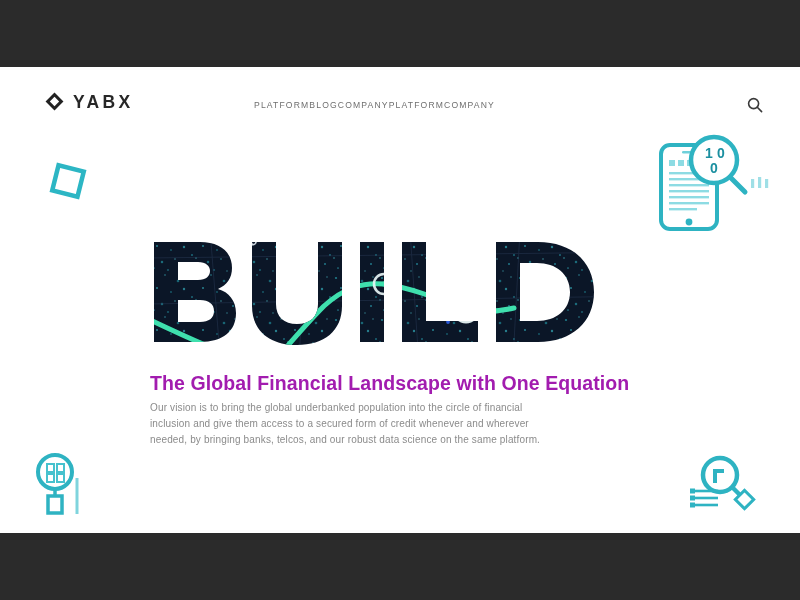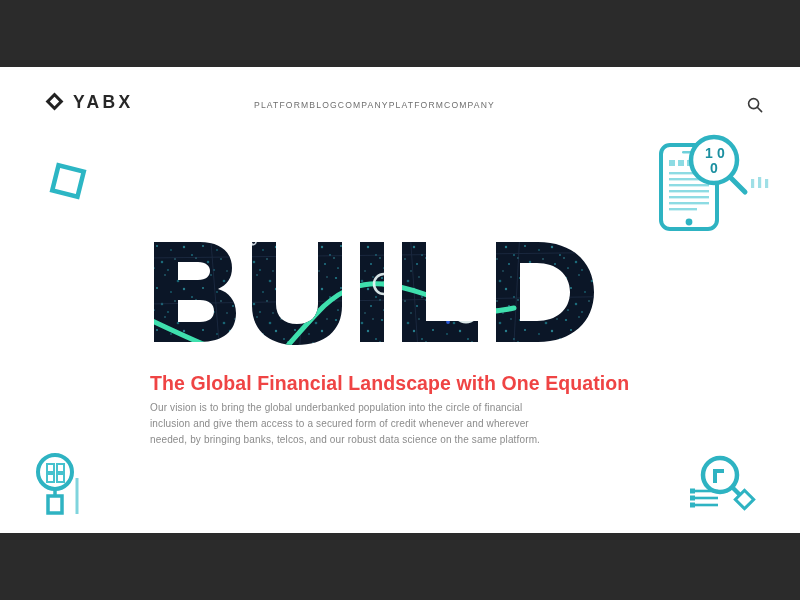--- a/index.html
+++ b/index.html
@@ -79,21 +79,21 @@
     width: 496px;
     height: 150px;
   }
   #hero-word svg { display: block; width: 100%; height: 100%; }
 
   
   #headline {
     position: absolute;
     left: 150px; top: 292px;
     font-size: 19.5px;
-    color: #ef4444;
+    color: #a21caf;
     letter-spacing: 0.1px;
     white-space: nowrap;
     text-align: center;
   }
   #paragraph {
     position: absolute;
     left: 150px; top: 323px;
     width: 395px;
     font-size: 10px;
     line-height: 16.2px;

